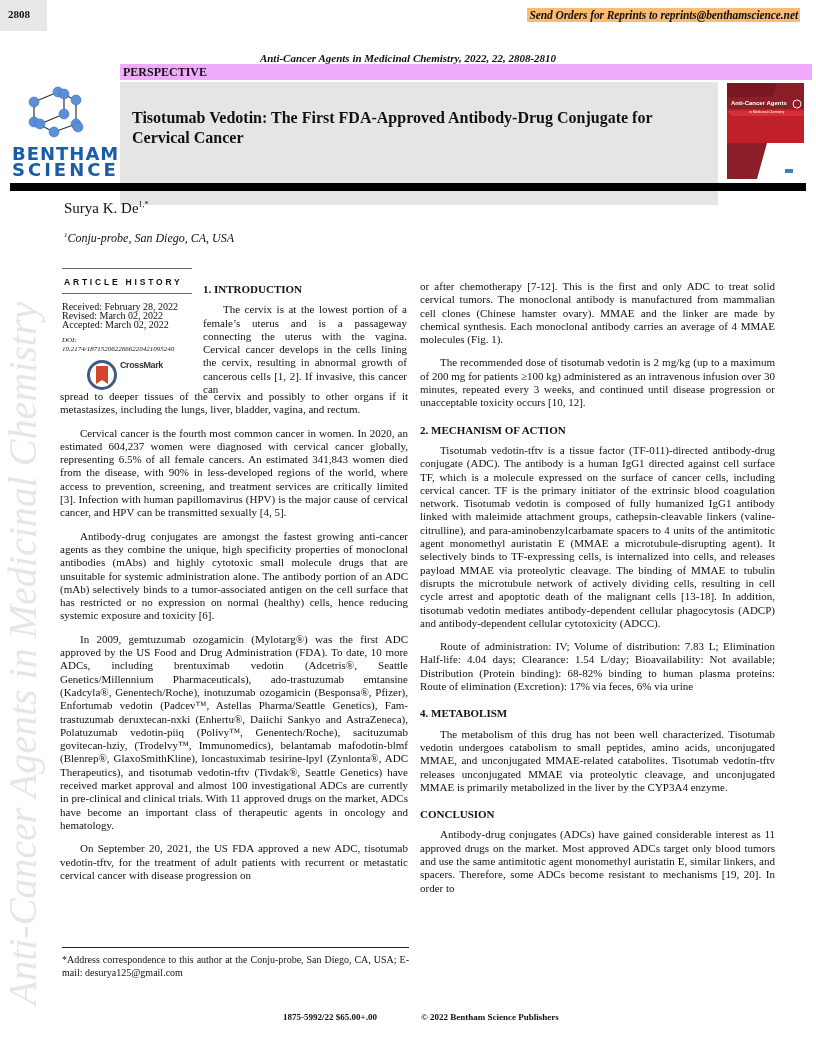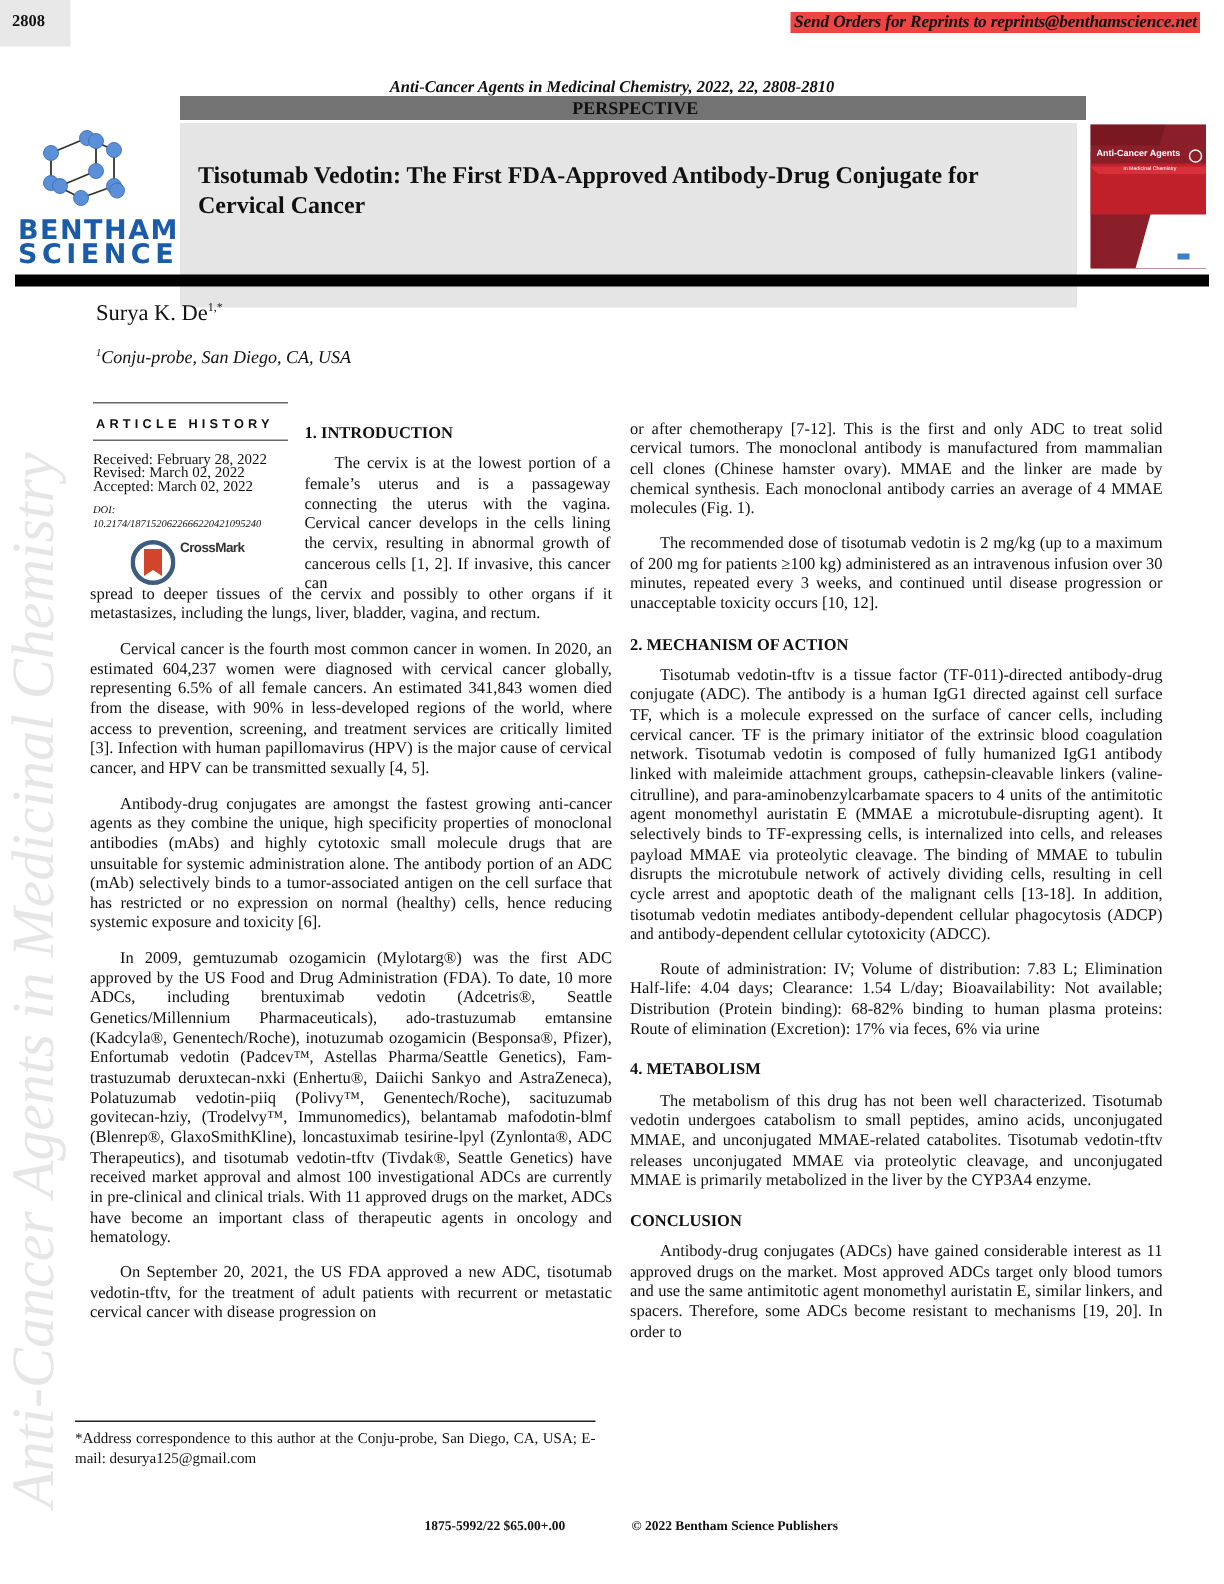--- a/index.html
+++ b/index.html
@@ -1,26 +1,26 @@
 <!DOCTYPE html>
 <html><head>
 <meta charset="utf-8">
 <style>
   * { box-sizing: border-box; margin: 0; padding: 0; }
   html, body { width: 816px; height: 1056px; background: #ffffff; overflow: hidden; }
   body { position: relative; font-family: "Liberation Serif", "DejaVu Serif", serif; color: #111; }
 
   .page-num { position: absolute; left: 0; top: 0; width: 47px; height: 31px; background: #e8e8e8;
     font-weight: bold; font-size: 11px; padding: 8px 0 0 8px; }
-  .reprints { position: absolute; right: 16px; top: 8px; background: #ef4444; font-style: italic; font-weight: bold;
+  .reprints { position: absolute; right: 16px; top: 8px; background: #fdba74; font-style: italic; font-weight: bold;
     font-size: 11.5px; padding: 1px 2px; letter-spacing: -0.1px; }
   .citation { position: absolute; left: 0; width: 816px; top: 52px; text-align: center; font-style: italic; font-weight: bold; font-size: 11px; }
 
-  .perspective-bar { position: absolute; left: 120px; top: 64px; width: 604px; height: 16px; background: #737373;
-    font-weight: bold; font-size: 12px; padding-left: 3px; line-height: 16px; text-align: center; }
+  .perspective-bar { position: absolute; left: 120px; top: 64px; width: 692px; height: 16px; background: #f0abfc;
+    font-weight: bold; font-size: 12px; padding-left: 3px; line-height: 16px; }
   .title-box { position: absolute; left: 120px; top: 82px; width: 598px; height: 123px; background: #e5e5e5; }
   .title-text { position: absolute; left: 12px; top: 26px; width: 575px; font-weight: bold; font-size: 16px; line-height: 20px; }
 
   .logo { position: absolute; left: 10px; top: 82px; width: 105px; height: 96px; }
   .logo svg { position: absolute; left: 16px; top: 0; }
   .logo-word { position: absolute; left: 2px; font-family: "DejaVu Sans", sans-serif; font-weight: bold; color: #1a5ca8; font-size: 18px; letter-spacing: 1px; line-height: 16px; }
 
   .cover { position: absolute; left: 727px; top: 83px; width: 77px; height: 96px; background: #8a1f2a; overflow: hidden; }
 
   .black-bar { position: absolute; left: 10px; top: 183px; width: 796px; height: 8px; background: #000; }
@@ -41,21 +41,21 @@
   .col { position: absolute; font-size: 11px; line-height: 13.3px; text-align: justify; }
   .col p { text-indent: 20px; margin-bottom: 10px; hyphens: auto; }
   .col h3 { font-size: 11px; font-weight: bold; margin-bottom: 7px; }
   .col1-top { left: 203px; top: 283px; width: 204px; }
   .col1 { left: 60px; top: 390px; width: 348px; }
   .col2 { left: 420px; top: 280px; width: 355px; }
 
   .watermark { position: absolute; left: -348px; top: 630px; width: 740px; transform: rotate(-90deg);
     font-style: italic; font-size: 40px; color: #e6e6e6; white-space: nowrap; text-align: center; }
 
-  .footnote { position: absolute; left: 50px; top: 947px; width: 347px; border-top: 1.3px solid #222; padding-top: 5px; font-size: 10px; line-height: 13px; text-align: justify; }
+  .footnote { position: absolute; left: 62px; top: 947px; width: 347px; border-top: 1.3px solid #222; padding-top: 5px; font-size: 10px; line-height: 13px; text-align: justify; }
 
   .footer { position: absolute; top: 1012px; font-weight: bold; font-size: 9px; }
 </style>
 </head>
 <body>
 
 <div class="page-num">2808</div>
 <div class="reprints">Send Orders for Reprints to reprints@benthamscience.net</div>
 <div class="citation">Anti-Cancer Agents in Medicinal Chemistry, 2022, 22, 2808-2810</div>
 

